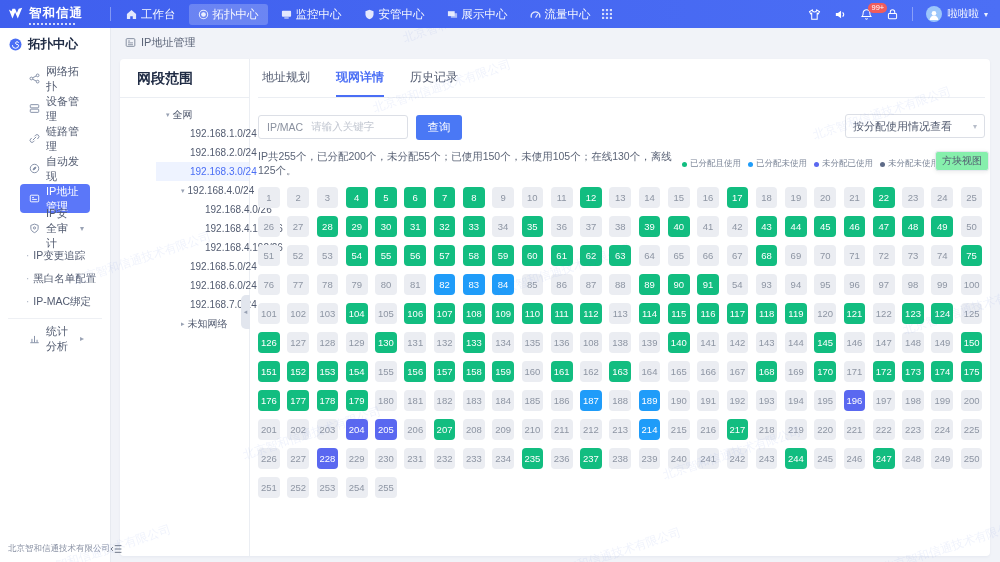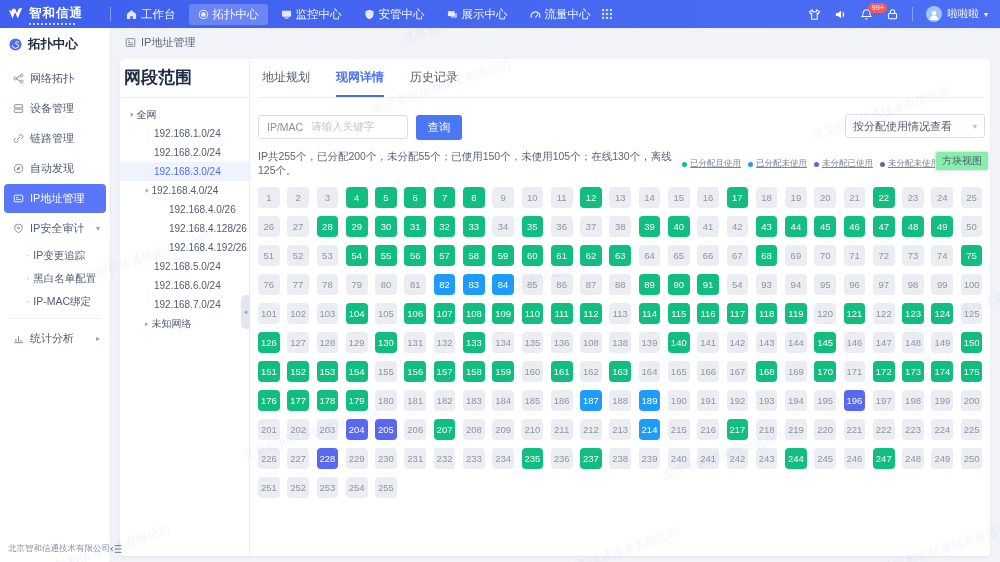--- a/index.html
+++ b/index.html
@@ -26,41 +26,41 @@
          height:10px;padding:0 3px;border-radius:6px;white-space:nowrap;}
   .vline{width:1px;height:14px;background:rgba(255,255,255,.35);}
   .user{display:flex;align-items:center;gap:5px;cursor:pointer;}
   .avatar{width:16px;height:16px;border-radius:50%;background:#9cc6fb;display:flex;align-items:flex-end;justify-content:center;overflow:hidden;}
   .uname{font-size:10.5px;color:#fff;text-align:center;}
   .ucaret{font-size:8px;color:rgba(255,255,255,.9);}
   
   .sidebar{position:absolute;top:28px;left:0;width:110px;bottom:0;background:#fff;border-right:1px solid #e7eaf0;z-index:20;}
   .side-title{height:33px;display:flex;align-items:center;gap:6px;padding-left:9px;font-size:12.5px;font-weight:bold;color:#202c45;}
   .menu{padding-top:2px;}
-  .menu-item{height:29px;display:flex;align-items:center;gap:6px;padding:0 4px 0 9px;margin:1px 4px;border-radius:4px;
+  .menu-item{height:29px;display:flex;align-items:center;gap:6px;padding:0 4px 0 9px;margin:1px 20px;border-radius:4px;
              font-size:11px;color:#525b70;cursor:pointer;position:relative;}
   .menu-item .mi{display:inline-flex;color:#7e8aa2;flex:none;}
   .menu-item.active{background:#5b77f9;color:#fff;}
   .menu-item.active .mi{color:#fff;}
   .mchev{margin-left:auto;color:#9aa3b5;font-size:8px;padding-right:2px;}
   .menu-sub{height:23px;line-height:23px;padding-left:26px;font-size:10.5px;color:#525b70;cursor:pointer;white-space:nowrap;}
   .menu-sub .dot{color:#aab2c2;margin-right:4px;font-size:10px;}
   .menu-div{height:1px;background:#eef0f4;margin:5px 8px;}
   .side-footer{position:absolute;bottom:7px;left:8px;right:5px;display:flex;align-items:center;justify-content:space-between;
                font-size:8.5px;color:#8b93a5;white-space:nowrap;}
   .fold{color:#6f7florin89;color:#6f7889;display:inline-flex;cursor:pointer;}
   
   .main{position:absolute;left:110px;top:28px;right:0;bottom:0;background:#f1f3f8;}
   .breadcrumb{height:29px;display:flex;align-items:center;gap:5px;padding-left:15px;font-size:11px;color:#5b6477;}
   .card{position:absolute;left:10px;right:10px;top:31px;bottom:6px;background:#fff;border-radius:4px;
         box-shadow:0 1px 3px rgba(25,45,90,.05);display:flex;overflow:hidden;}
   .tree-panel{width:130px;flex:none;border-right:1px solid #ebeef3;position:relative;box-sizing:border-box;}
-  .panel-head{height:38px;line-height:38px;padding-left:4px;font-size:17px;font-weight:bold;color:#202c45;
+  .panel-head{height:38px;line-height:38px;padding-left:17px;font-size:14px;font-weight:bold;color:#202c45;
               border-bottom:1px solid #ebeef3;}
-  .tree{padding-top:7px;font-size:10px;color:#525b70;}
+  .tree{padding-top:7px;font-size:10px;color:#525b70;margin-left:36px;}
   .tree-item{height:19px;display:flex;align-items:center;cursor:pointer;white-space:nowrap;}
   .tree-item.selected{background:#eef3ff;color:#4a6ef5;}
   .tcaret{color:#98a1b3;font-size:7px;margin-right:3px;flex:none;}
   .collapse-handle{position:absolute;right:-1px;top:236px;width:9px;height:34px;background:#e2e6ee;border-radius:5px 0 0 5px;
                    display:flex;align-items:center;justify-content:center;color:#97a0b2;font-size:7px;cursor:pointer;}
   .main-panel{flex:1;position:relative;padding:0 5px 0 8px;box-sizing:border-box;}
   .tabs{height:38px;border-bottom:1px solid #ebeef3;display:flex;gap:26px;padding-left:4px;}
   .tab{font-size:12px;color:#525b70;line-height:36px;cursor:pointer;border-bottom:2px solid transparent;box-sizing:border-box;}
   .tab.active{color:#4a6ef5;font-weight:bold;border-bottom-color:#4a6ef5;}
   .toolbar{margin-top:16px;height:26px;display:flex;align-items:center;position:relative;}
@@ -68,21 +68,21 @@
              padding-left:8px;gap:8px;font-size:10.5px;background:#fff;box-sizing:border-box;}
   .sb-prefix{color:#8a919f;}
   .sb-ph{color:#c2c7d1;}
   .btn-query{margin-left:8px;width:46px;height:25px;background:#4a78f5;color:#fff;border:none;border-radius:3px;
              font-size:11.5px;cursor:pointer;}
   .select{position:absolute;right:0;top:0;width:140px;height:24px;border:1px solid #dcdfe6;border-radius:3px;background:#fff;
           font-size:11px;color:#525b70;display:flex;align-items:center;justify-content:space-between;padding:0 7px;box-sizing:border-box;cursor:pointer;}
   .sel-caret{color:#b7bdc9;font-size:8px;}
   .stats-row{margin-top:10px;display:flex;align-items:center;font-size:10.5px;color:#5b6477;}
   .legend{margin-left:auto;display:flex;align-items:center;gap:7px;font-size:8.5px;color:#7c8698;}
-  .lg{display:flex;align-items:center;white-space:nowrap;text-decoration:underline;}
+  .lg{display:flex;align-items:center;white-space:nowrap;}
   .ldot{width:5px;height:5px;border-radius:50%;display:inline-block;margin-right:3px;}
   .view-icons{display:flex;align-items:center;gap:8px;margin-left:10px;}
   .vicon{display:inline-flex;cursor:pointer;}
   .tooltip{position:absolute;top:92px;right:1px;background:#86efac;border:1px solid #e5e8ee;border-radius:3px;
            box-shadow:0 1px 4px rgba(0,0,0,.08);font-size:10px;color:#525b70;padding:2px 6px;z-index:30;}
   .ipgrid{margin-top:9px;display:grid;grid-template-columns:repeat(25,21.7px);column-gap:7.6px;row-gap:8px;}
   .cell{height:21px;line-height:21px;text-align:center;font-size:9.5px;border-radius:4px;background:#ebedf2;color:#8d95a3;cursor:pointer;}
   .cell.g{background:#12bd80;color:#fff;}
   .cell.b{background:#1f9cf9;color:#fff;}
   .cell.p{background:#5a68f0;color:#fff;}

